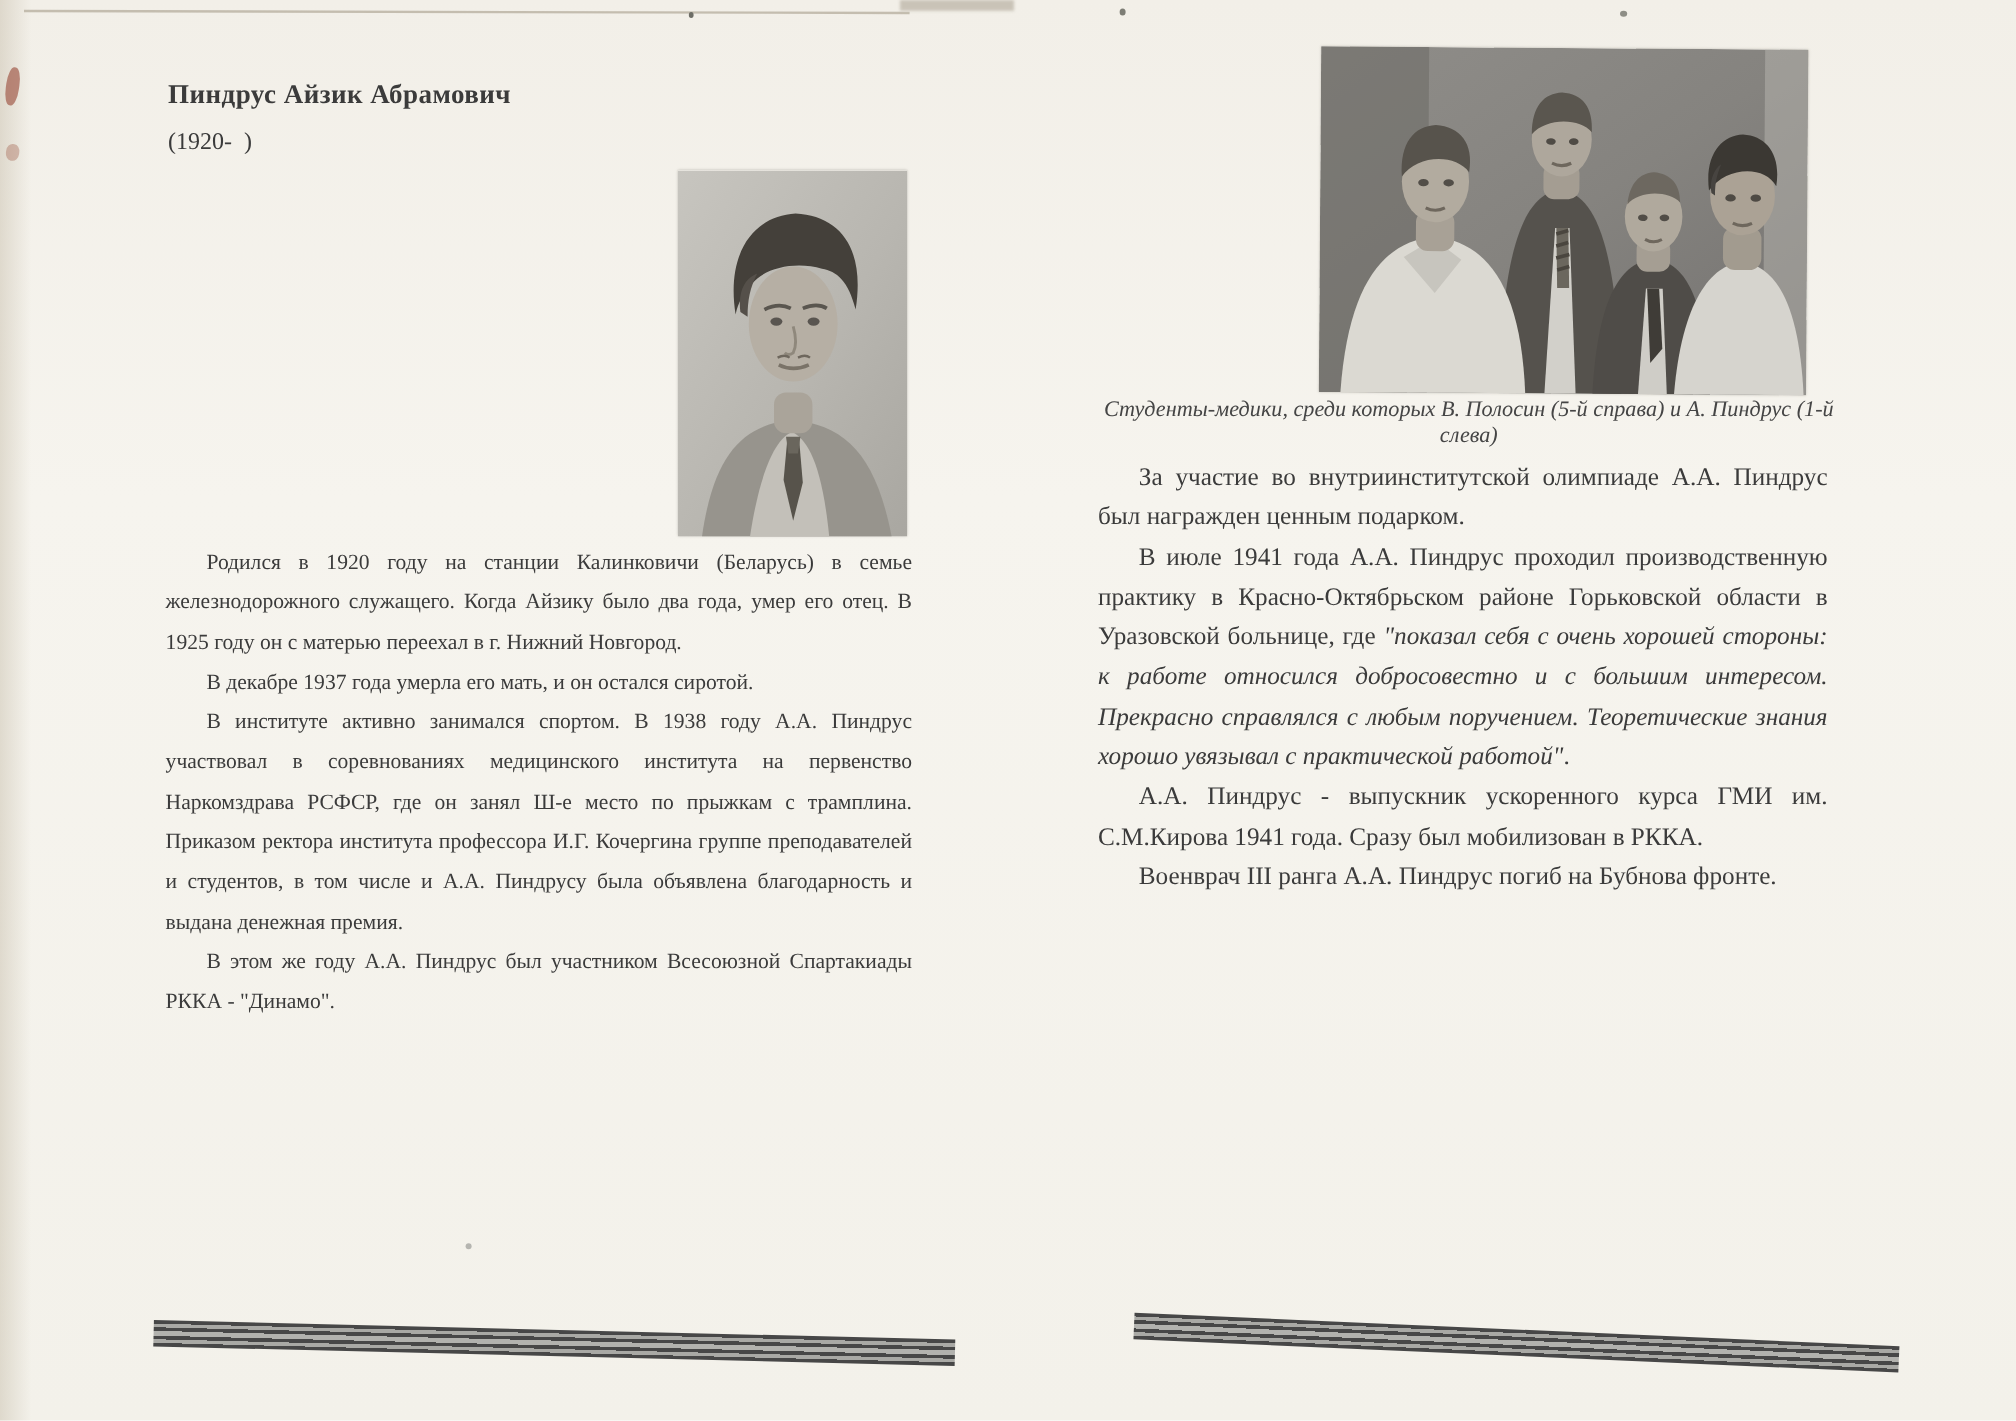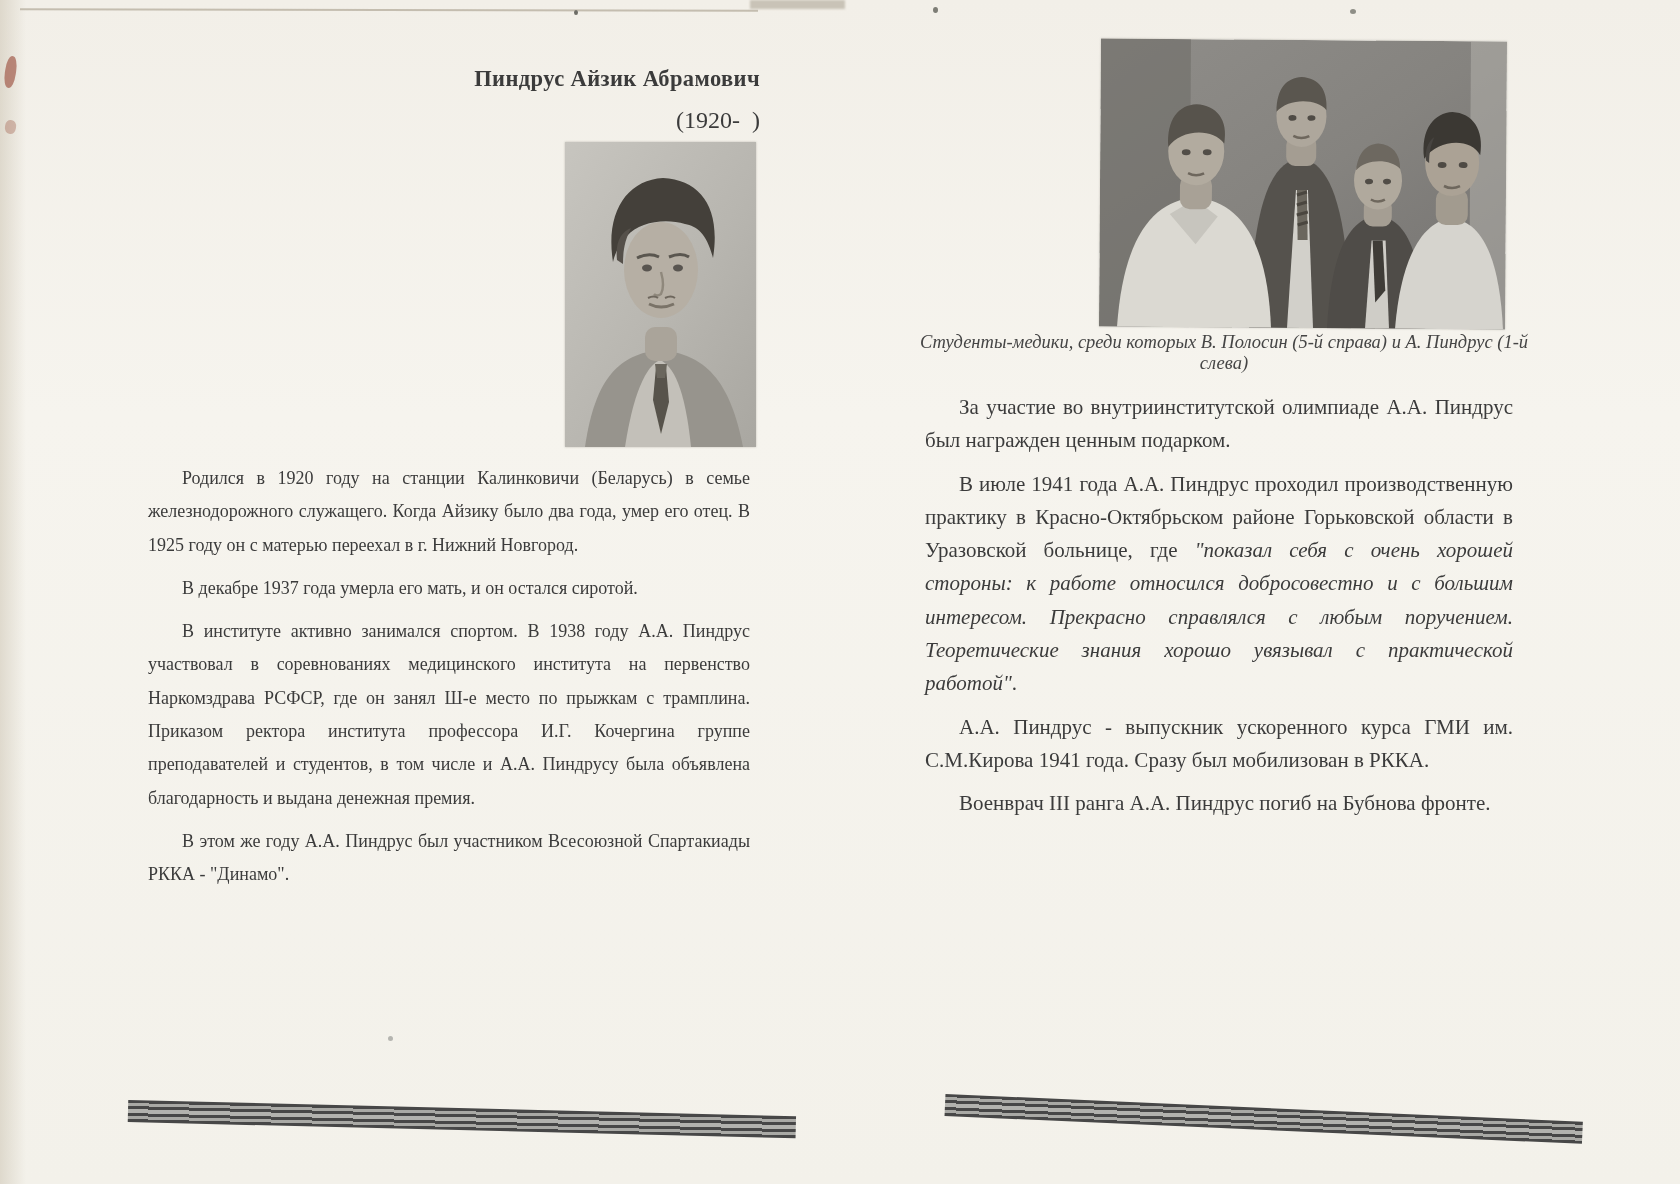--- a/index.html
+++ b/index.html
@@ -21,29 +21,29 @@
   .speck{position:absolute;border-radius:50%;}
   .speck.s1{left:574px;top:10px;width:4px;height:5px;background:#6d6d66;}
   .speck.s2{left:933px;top:7px;width:5px;height:6px;background:#7d7d75;}
   .speck.s3{left:1350px;top:9px;width:6px;height:5px;background:#8e8e86;}
   .speck.s4{left:388px;top:1036px;width:5px;height:5px;background:#b5b5b0;}
   .red-mark{position:absolute;left:5px;top:56px;width:11px;height:32px;
     background:#9c5240;opacity:.65;border-radius:45%;transform:rotate(8deg);}
   .red-mark.m2{top:120px;height:14px;opacity:.35;}
 
   
-  .title-block{position:absolute;left:140px;top:66px;width:620px;text-align:right;}
+  .title-block{position:absolute;left:140px;top:66px;width:620px;text-align:left;}
   .doc-title{font-weight:bold;font-size:22.5px;letter-spacing:.4px;}
-  .doc-dates{margin-top:15px;font-size:24px;}
+  .doc-dates{margin-top:15px;font-size:20px;}
   .portrait{position:absolute;left:565px;top:142px;width:191px;height:305px;
     box-shadow:0 0 2px rgba(90,85,75,.35);}
   .portrait svg{display:block;width:100%;height:100%;}
   .left-body{position:absolute;left:138px;top:452px;width:622px;
     font-size:18px;line-height:33.3px;text-align:justify;}
-  .left-body p,.right-body p{margin:10px;text-indent:34px;}
+  .left-body p,.right-body p{margin:0;text-indent:34px;}
 
   
   .group-photo{position:absolute;left:1100px;top:40px;width:406px;height:288px;
     transform:rotate(.4deg);box-shadow:0 0 2px rgba(90,85,75,.35);}
   .group-photo svg{display:block;width:100%;height:100%;}
   .photo-caption{position:absolute;left:902px;top:332px;width:644px;
     text-align:center;font-style:italic;font-size:18.5px;color:#454545;}
   .right-body{position:absolute;left:915px;top:381px;width:608px;
     font-size:21px;line-height:33.3px;text-align:justify;}
   .quote-italic{font-style:italic;}

